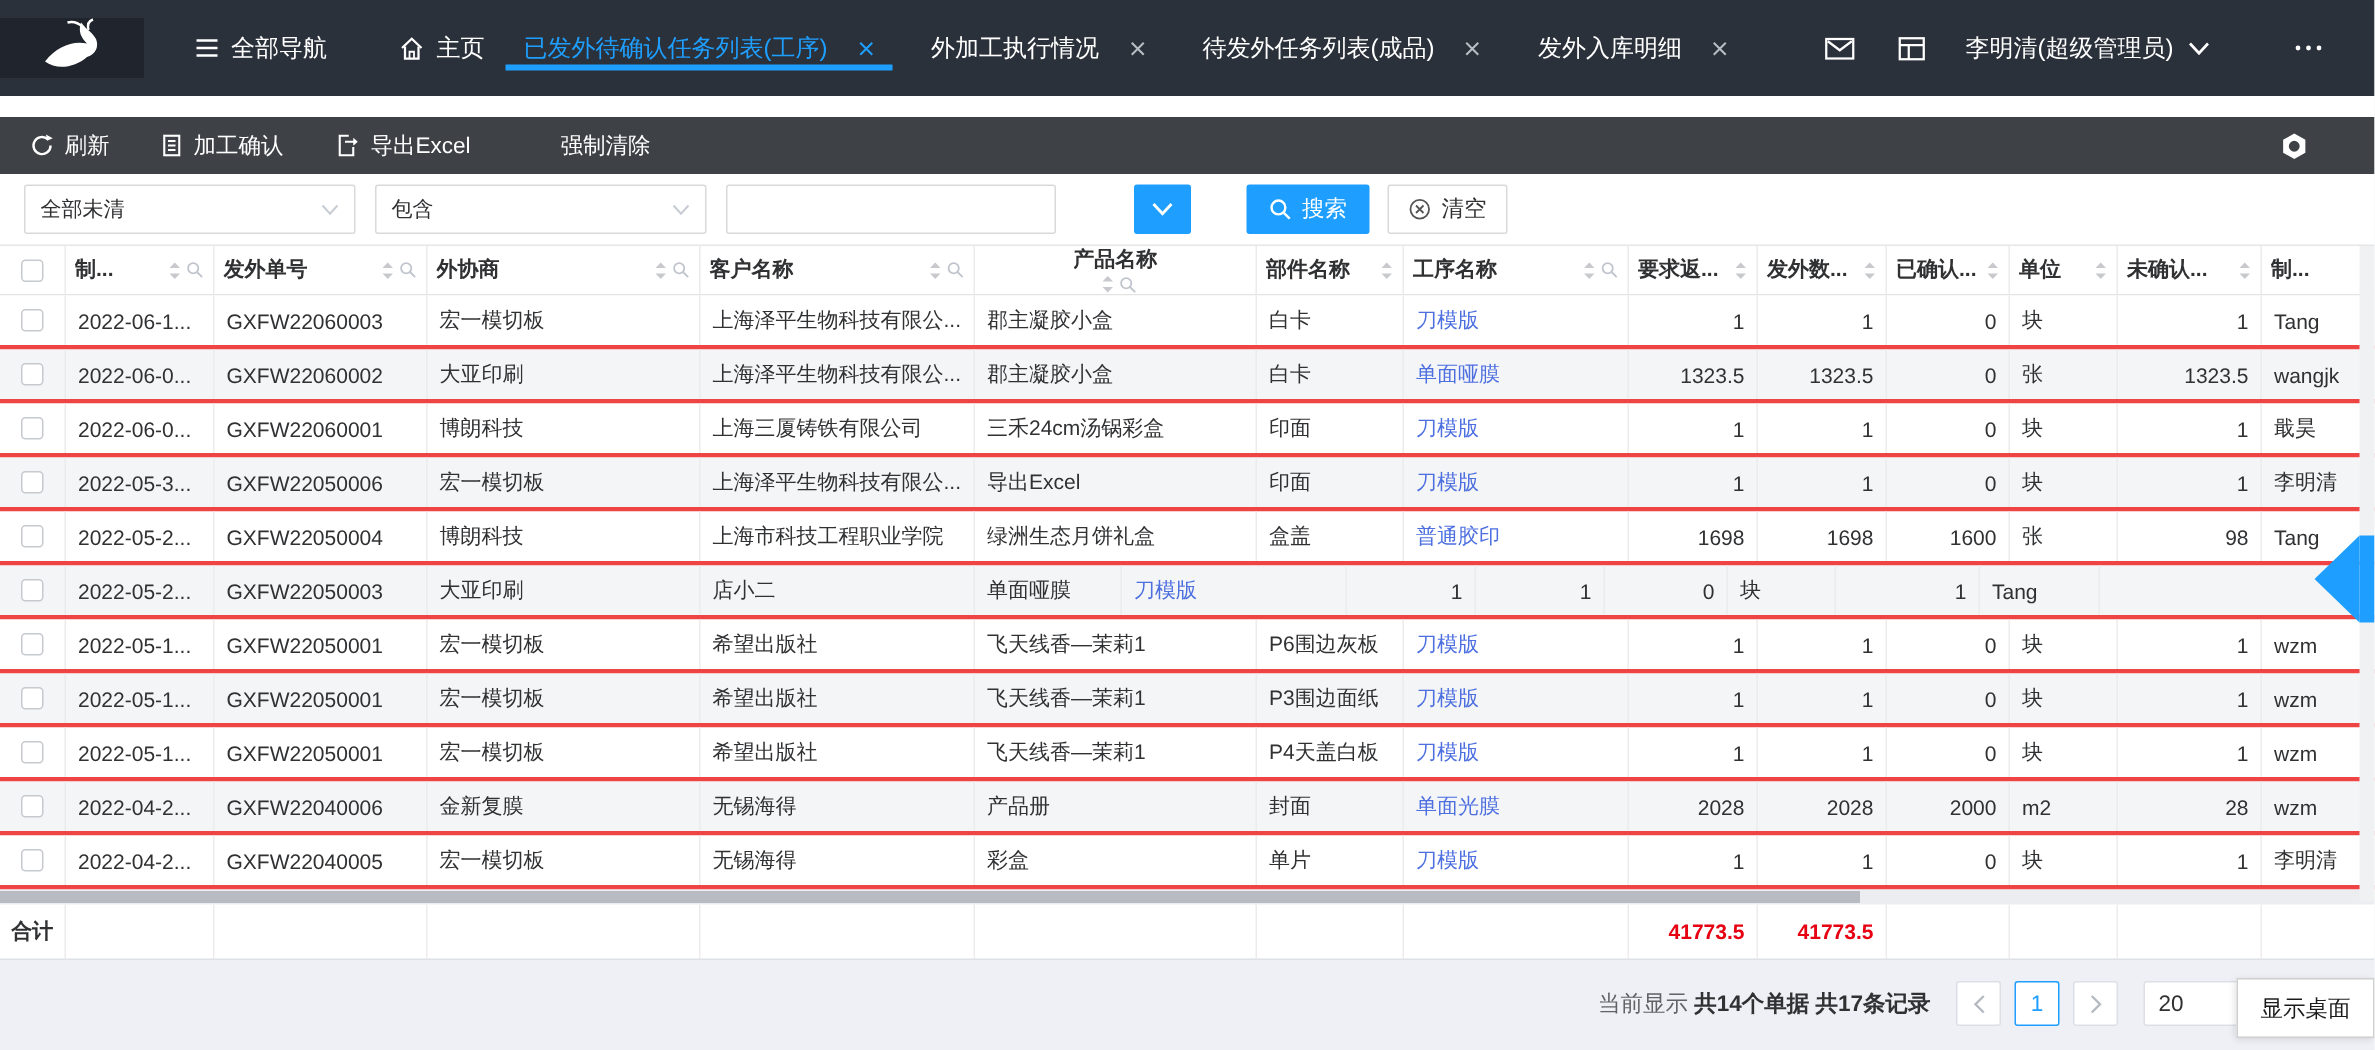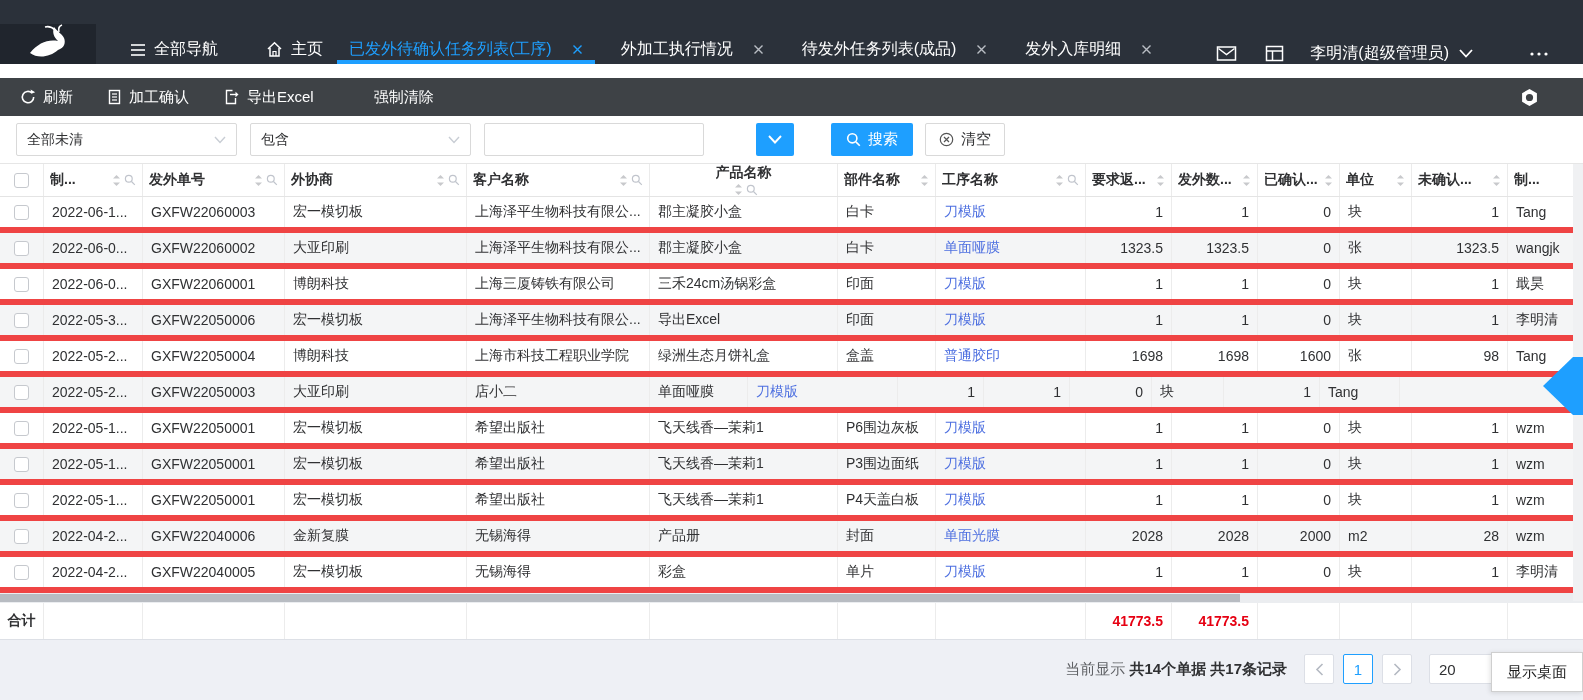--- a/index.html
+++ b/index.html
@@ -1,21 +1,21 @@
 <!DOCTYPE html>
 <html><head>
 <meta charset="utf-8">
 <style>
   *{box-sizing:border-box;margin:0;padding:0}
   body{width:1583px;height:700px;position:relative;overflow:hidden;background:#f0f2f5;
        font-family:"Liberation Sans","DejaVu Sans",sans-serif;font-size:14px;color:#303133}
   svg{display:block}
 
   
-  .navbar{height:64px;background:#2b313a;display:flex;align-items:flex-end;color:#fff}
+  .navbar{height:64px;background:#2b313a;display:flex;align-items:center;color:#fff}
   .logo{width:96px;background:#20252d;display:flex;align-items:center;justify-content:center;flex:none}
   .nav-item{display:flex;align-items:center;gap:8px;font-size:16px;cursor:pointer;
             border-top:4px solid transparent;border-bottom:4px solid transparent}
   .menu{margin-left:34px}
   .home{margin-left:48px}
   .tab{margin-left:14px;padding:0 12px}
   .tab .x{margin-left:12px;color:#b9bdc4;display:flex;align-items:center}
   .tab.active{color:#1e9fff;border-bottom-color:#1e9fff}
   .tab.active .x{color:#1e9fff}
   .nav-right{margin-left:auto;display:flex;align-items:center;padding-right:34px}
@@ -49,21 +49,21 @@
   
   .table-wrap{background:#fff;position:relative;overflow:hidden}
   .thead{display:flex;height:33px;border-bottom:1px solid #e4e4e4;background:#fff}
   .hcell{display:flex;align-items:center;justify-content:space-between;padding:0 6px;
          border-right:1px solid #ebebeb;font-weight:700;flex:none;overflow:hidden;white-space:nowrap;cursor:pointer}
   .hlabel{overflow:hidden;text-overflow:ellipsis}
   .hicons{display:flex;align-items:center;gap:3px;flex:none;margin-left:4px}
   .cbc{width:44px;flex:none;display:flex;align-items:center;justify-content:center;
        border-right:1px solid #ebebeb}
   .cb{width:15px;height:15px;border:1px solid #c6c9ce;border-radius:3px;background:#fff;display:block;cursor:pointer}
-  .trow{display:flex;height:36px;border-bottom:6px solid #ef4444;background:#fff}
+  .trow{display:flex;height:36px;border-bottom:3px solid #ef4444;background:#fff}
   .trow.alt{background:#f4f5f6}
   .cell{display:flex;align-items:center;padding:0 8px;border-right:1px solid #ececec;flex:none;
         overflow:hidden;white-space:nowrap}
   .cell.num{justify-content:flex-end}
   .link{color:#4d6fe0;cursor:pointer}
   .hscroll{height:10px;background:#ebedf0;position:relative}
   .hthumb{position:absolute;left:0;top:1px;height:8px;width:1240px;background:#b8bcc2;cursor:pointer}
   .totals{display:flex;height:37px;background:#fff;border-bottom:1px solid #dde0e6}
   .totals .total-label{font-weight:700}
   .redval{color:#e60012;font-weight:700}

